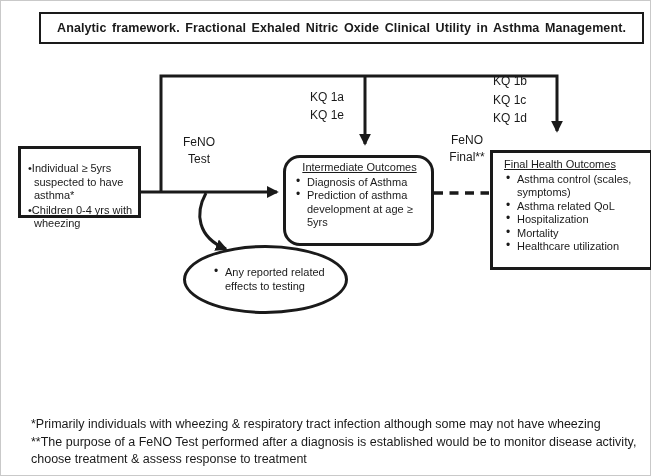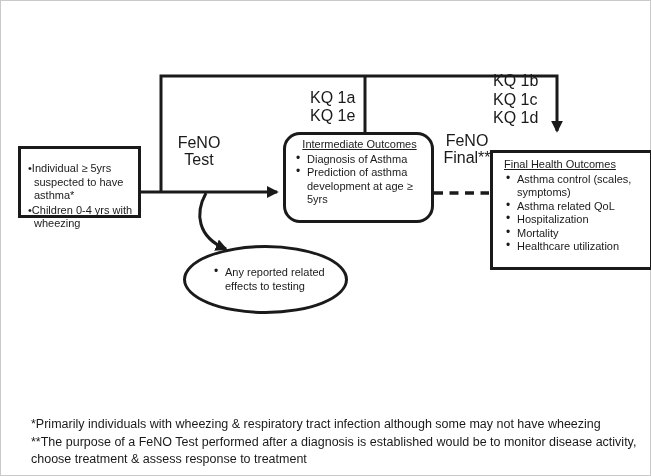--- a/index.html
+++ b/index.html
@@ -13,37 +13,37 @@
   
   #title-box{
     left:39px;top:12px;width:601px;height:28px;
     border:2px solid #1a1a1a;display:flex;align-items:center;justify-content:center;
   }
   #title-box .t{font-size:12.5px;font-weight:bold;white-space:nowrap;word-spacing:2px;letter-spacing:0.1px;}
 
   
   .node{border:3px solid #1a1a1a;background:#fff;box-sizing:border-box;font-size:11px;line-height:13.5px;}
   #population-box{left:18px;top:146px;width:123px;height:72px;padding:13px 4px 0 7px;}
-  #intermediate-box{left:283px;top:132px;width:151px;height:91px;border-radius:17px;padding:3px 6px 0 8px;}
+  #intermediate-box{left:283px;top:155px;width:151px;height:91px;border-radius:17px;padding:3px 6px 0 8px;}
   #final-box{left:490px;top:150px;width:163px;height:120px;padding:5px 3px 0 11px;}
   #adverse-ellipse{
     left:183px;top:245px;width:165px;height:69px;border-radius:50%;
     display:flex;align-items:center;padding-left:26px;padding-right:8px;
   }
   .heading{font-size:11px;text-decoration:underline;margin:0 0 1px 0;}
   #intermediate-box .heading{text-align:center;}
   ul.blist{list-style:none;margin:0;padding:0;}
   ul.blist li{position:relative;padding-left:13px;margin:0;}
   ul.blist li::before{content:"•";position:absolute;left:2px;top:-1px;font-size:12px;}
   ul.tightlist{list-style:none;margin:0;padding:0;}
   ul.tightlist li{padding-left:6px;text-indent:-6px;margin:0 0 1px 0;}
   ul.tightlist li::before{content:"•";font-size:11px;}
 
   
-  .lbl{font-size:16px;line-height:17px;}
+  .lbl{font-size:12px;line-height:17px;}
   #feno-label{left:170px;top:134px;width:58px;text-align:center;}
   #feno2-label{left:436px;top:132px;width:62px;text-align:center;}
   #kq-left-label{left:310px;top:89px;line-height:17.5px;}
   #kq-right-label{left:493px;top:72px;line-height:18.5px;}
 
   
   #footnotes{left:31px;top:416px;width:606px;font-size:12.5px;line-height:17.5px;}
 
   
   #connectors{left:0;top:0;width:651px;height:476px;pointer-events:none;}
@@ -64,20 +64,23 @@
 
     <path d="M365,77 L365,144" fill="none" stroke="#1a1a1a" stroke-width="3" marker-end="url(#arrow)"></path>
 
     <path d="M140,192 L277,192" fill="none" stroke="#1a1a1a" stroke-width="3" marker-end="url(#arrow)"></path>
 
     <path d="M206,193 C195,213 197,237 226,249" fill="none" stroke="#1a1a1a" stroke-width="3" marker-end="url(#arrow)"></path>
 
     <path d="M434,193 L489,193" fill="none" stroke="#1a1a1a" stroke-width="3.5" stroke-dasharray="9 6.5"></path>
   </svg>
 
+  <div id="title-box" class="abs">
+    <span class="t">Analytic framework. Fractional Exhaled Nitric Oxide Clinical Utility in Asthma Management.</span>
+  </div>
 
   <div id="population-box" class="abs node">
     <ul class="tightlist">
       <li>Individual ≥ 5yrs suspected to have asthma*</li>
       <li>Children 0-4 yrs with wheezing</li>
     </ul>
   </div>
 
   <div id="feno-label" class="abs lbl">
     <div>FeNO</div>

